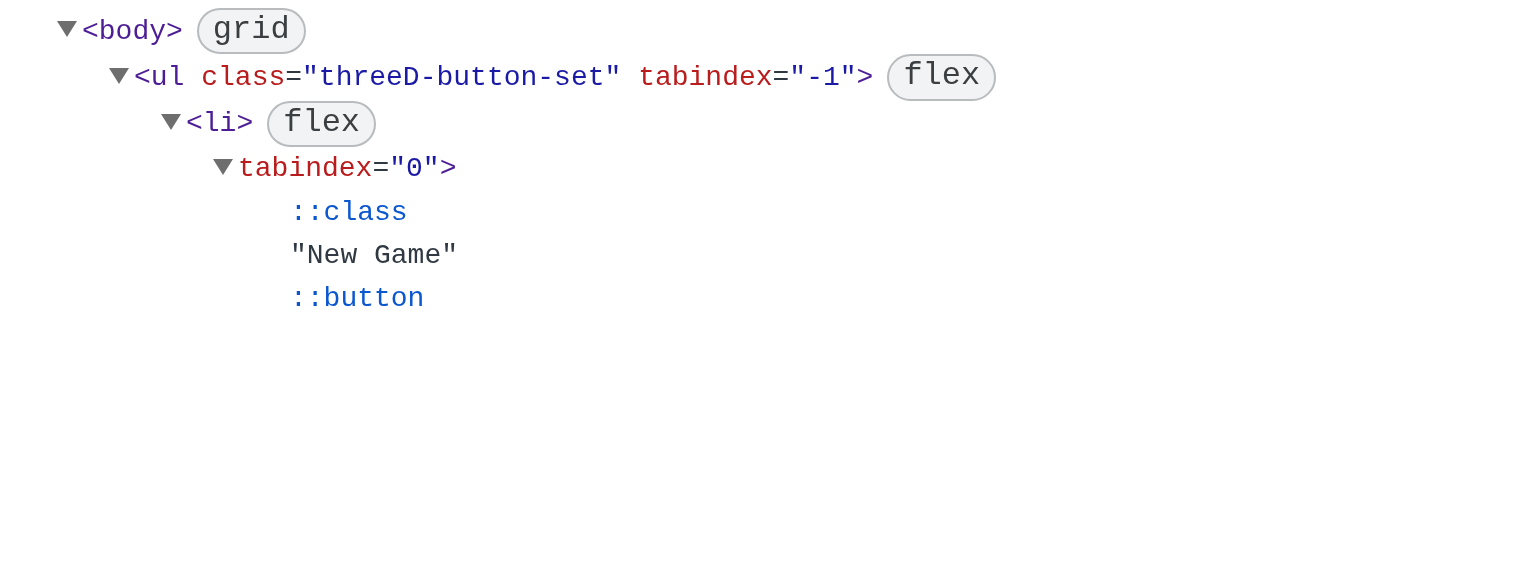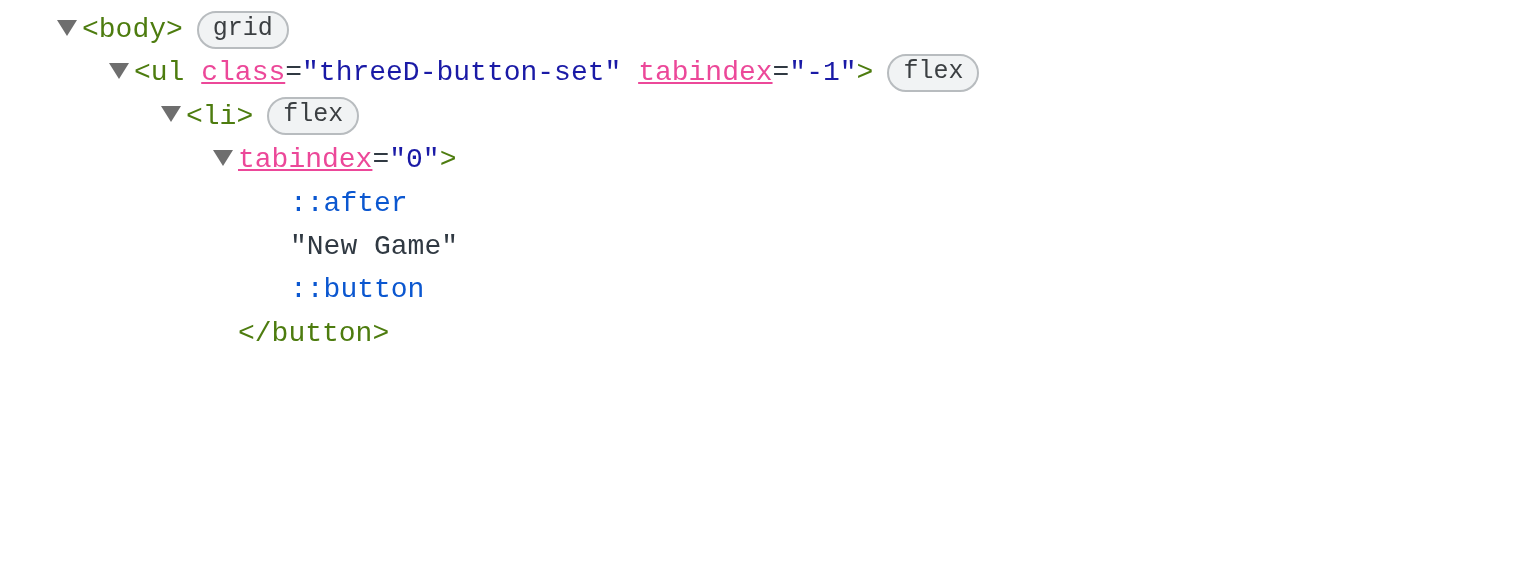--- a/index.html
+++ b/index.html
@@ -31,53 +31,52 @@
     width: 30px;
     align-items: center;
     justify-content: center;
     color: #6e6e6e;
   }
   .arrow svg { display: block; }
   .noarrow {
     display: inline-block;
     width: 30px;
   }
-  .tag       { color: #4d7c0f; }
-  .attr-name { color: #ec4899; text-decoration: underline; }
+  .tag       { color: #4c1d95; }
+  .attr-name { color: #b91c1c; }
   .attr-eq   { color: #303942; }
   .attr-val  { color: #1a1aa6; }
   .pseudo    { color: #0b57d0; }
   .textnode  { color: #303942; }
   .badge {
     display: inline-flex;
     align-items: center;
     padding: 1px 14px 3px 14px;
     margin-left: 14px;
     border: 2px solid #b8bcbf;
     border-radius: 999px;
     background: #f1f3f4;
     color: #3b3f42;
-    font-size: 25px;
+    font-size: 32px;
     line-height: 1.2;
   }
 </style>
 </head>
 <body>
 
 <div id="tree">
     <div class="tree-row"><span class="indent-unit"></span><span class="arrow"><svg width="20" height="20" viewBox="0 0 10 10">
           <path d="M0 0 L10 0 L5 8 Z" fill="#6e6e6e"></path>
         </svg></span><span class="tag">&lt;body&gt;</span><span class="badge">grid</span></div>
     <div class="tree-row"><span class="indent-unit"></span><span class="indent-unit"></span><span class="arrow"><svg width="20" height="20" viewBox="0 0 10 10">
           <path d="M0 0 L10 0 L5 8 Z" fill="#6e6e6e"></path>
         </svg></span><span class="tag">&lt;ul </span><span class="attr-name">class</span><span class="attr-eq">=</span><span class="attr-val">"threeD-button-set"</span><span class="tag"> </span><span class="attr-name">tabindex</span><span class="attr-eq">=</span><span class="attr-val">"-1"</span><span class="tag">&gt;</span><span class="badge">flex</span></div>
     <div class="tree-row"><span class="indent-unit"></span><span class="indent-unit"></span><span class="indent-unit"></span><span class="arrow"><svg width="20" height="20" viewBox="0 0 10 10">
           <path d="M0 0 L10 0 L5 8 Z" fill="#6e6e6e"></path>
         </svg></span><span class="tag">&lt;li&gt;</span><span class="badge">flex</span></div>
     <div class="tree-row"><span class="indent-unit"></span><span class="indent-unit"></span><span class="indent-unit"></span><span class="indent-unit"></span><span class="arrow"><svg width="20" height="20" viewBox="0 0 10 10">
           <path d="M0 0 L10 0 L5 8 Z" fill="#6e6e6e"></path>
         </svg></span><span class="attr-name">tabindex</span><span class="attr-eq">=</span><span class="attr-val">"0"</span><span class="tag">&gt;</span></div>
-    <div class="tree-row"><span class="indent-unit"></span><span class="indent-unit"></span><span class="indent-unit"></span><span class="indent-unit"></span><span class="indent-unit"></span><span class="noarrow"></span><span class="pseudo">::after</span></div>
+    <div class="tree-row"><span class="indent-unit"></span><span class="indent-unit"></span><span class="indent-unit"></span><span class="indent-unit"></span><span class="indent-unit"></span><span class="noarrow"></span><span class="pseudo">::class</span></div>
     <div class="tree-row"><span class="indent-unit"></span><span class="indent-unit"></span><span class="indent-unit"></span><span class="indent-unit"></span><span class="indent-unit"></span><span class="noarrow"></span><span class="textnode">"New Game"</span></div>
     <div class="tree-row"><span class="indent-unit"></span><span class="indent-unit"></span><span class="indent-unit"></span><span class="indent-unit"></span><span class="indent-unit"></span><span class="noarrow"></span><span class="pseudo">::button</span></div>
-    <div class="tree-row"><span class="indent-unit"></span><span class="indent-unit"></span><span class="indent-unit"></span><span class="indent-unit"></span><span class="noarrow"></span><span class="tag">&lt;/button&gt;</span></div>
     <div class="tree-row"><span class="indent-unit"></span><span class="indent-unit"></span><span class="indent-unit"></span><span class="noarrow"></span></div>
   </div>
 
 </body></html>

